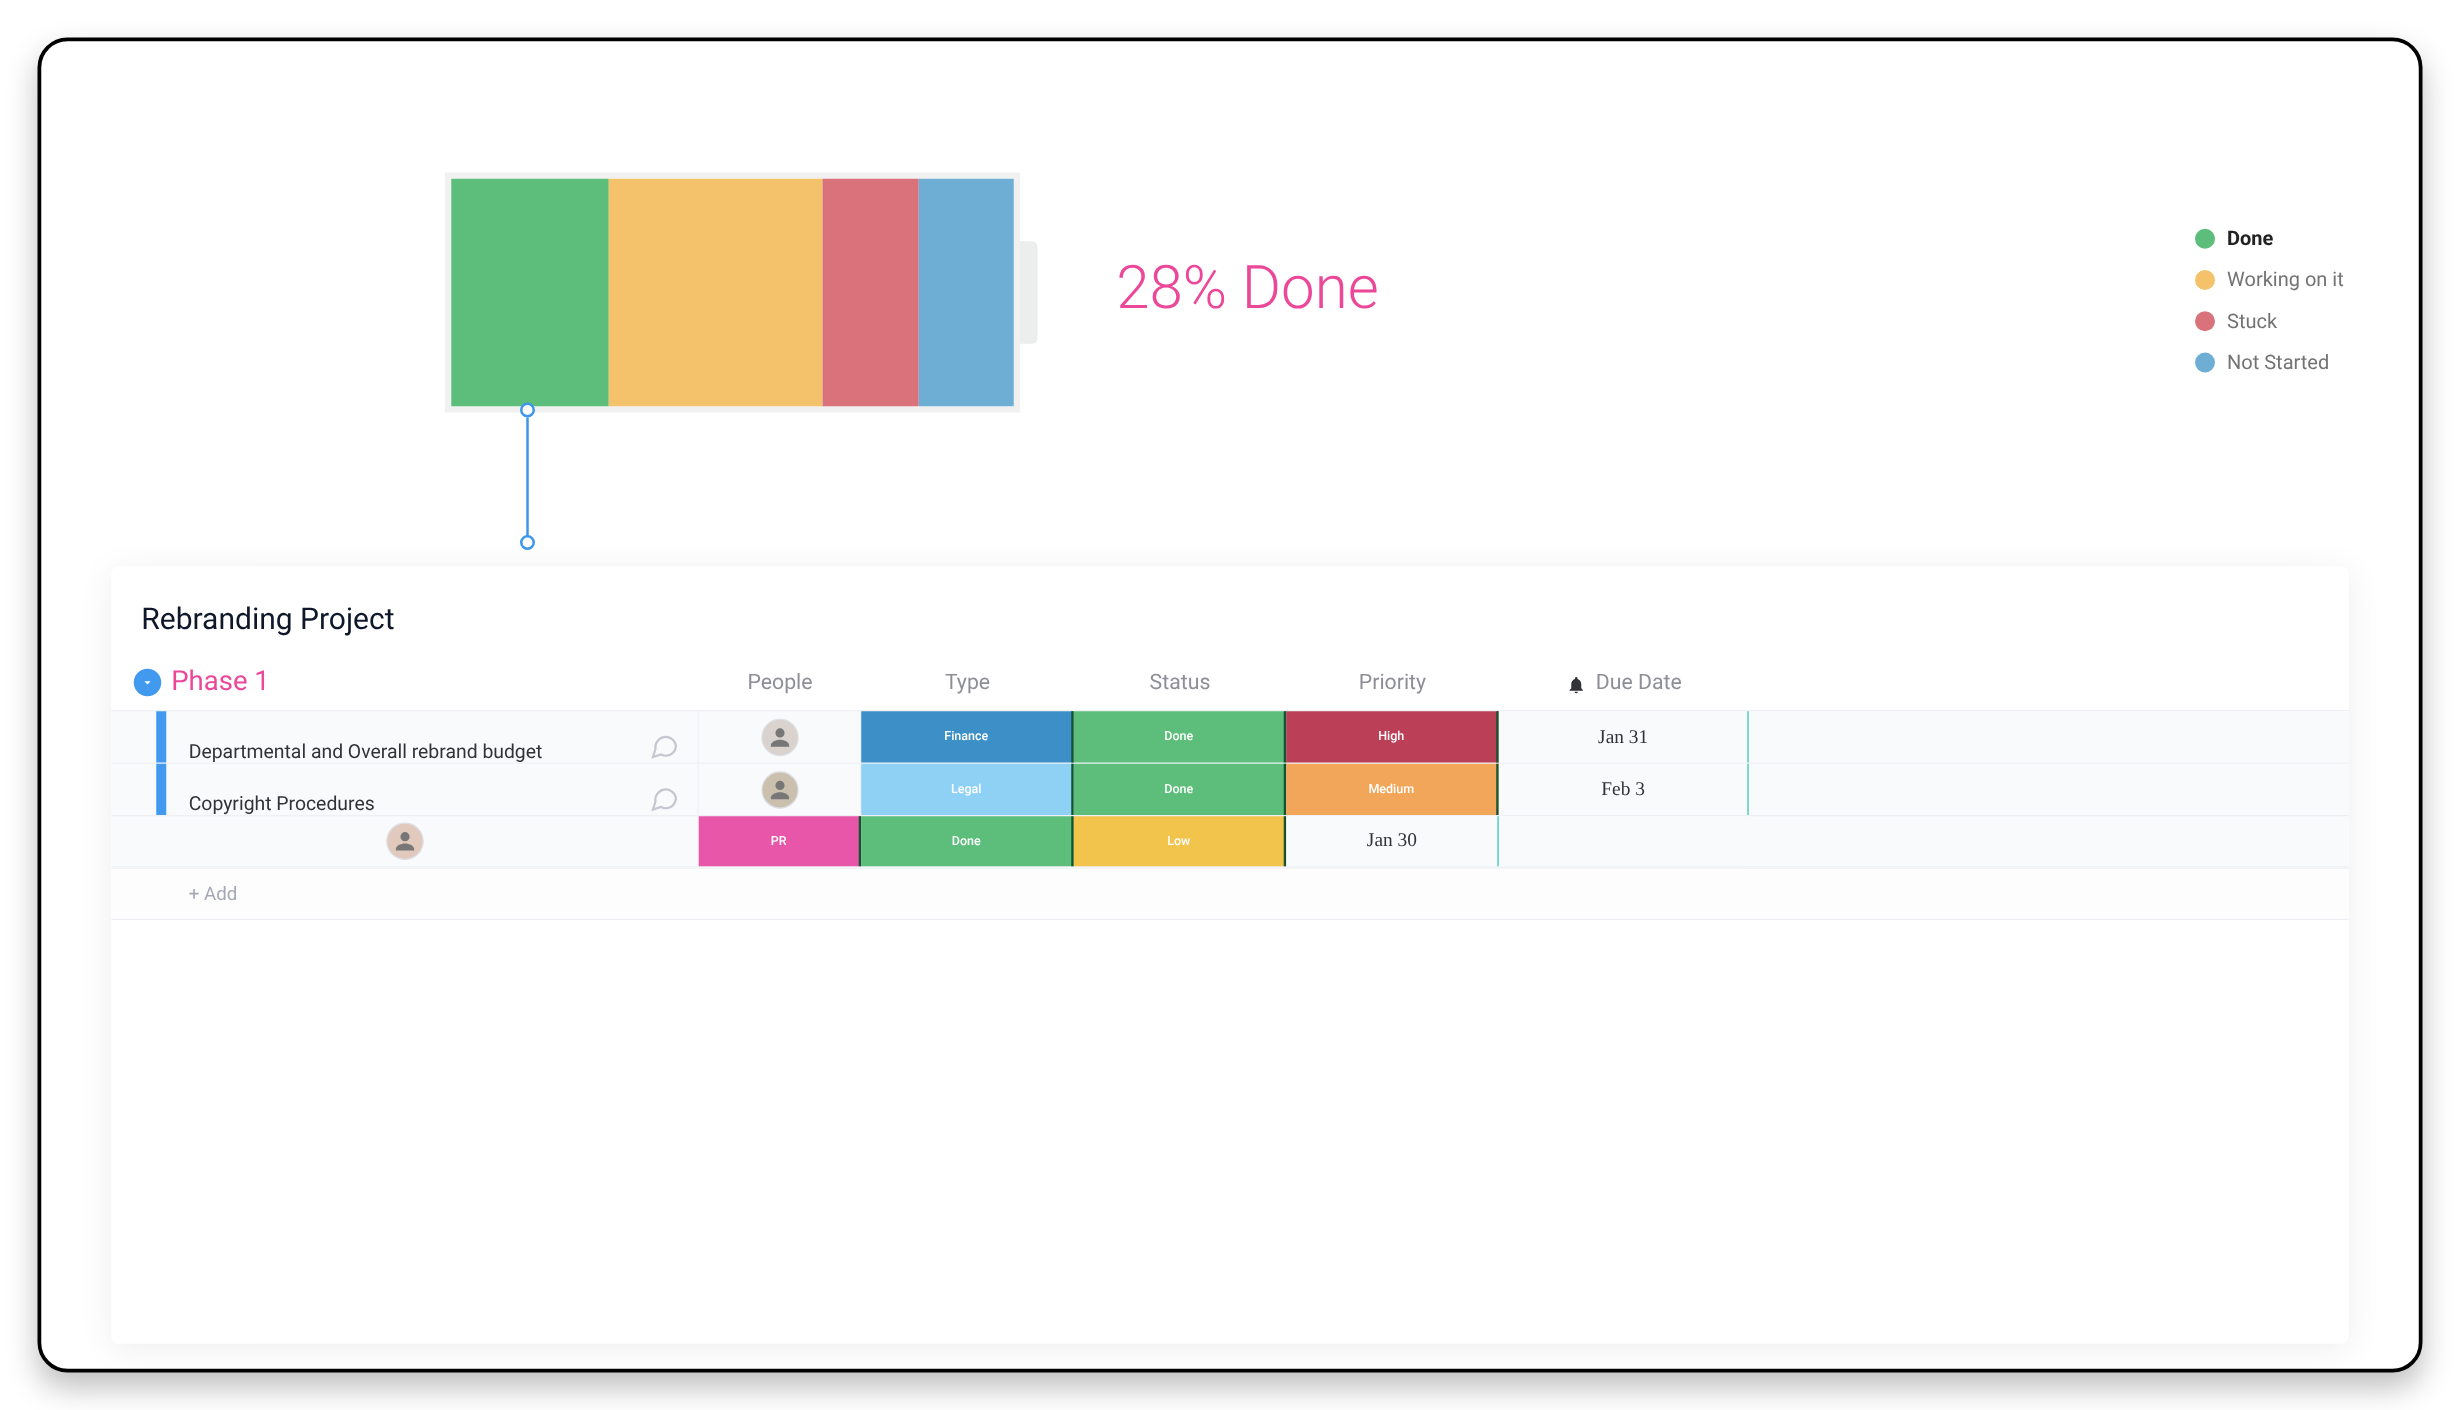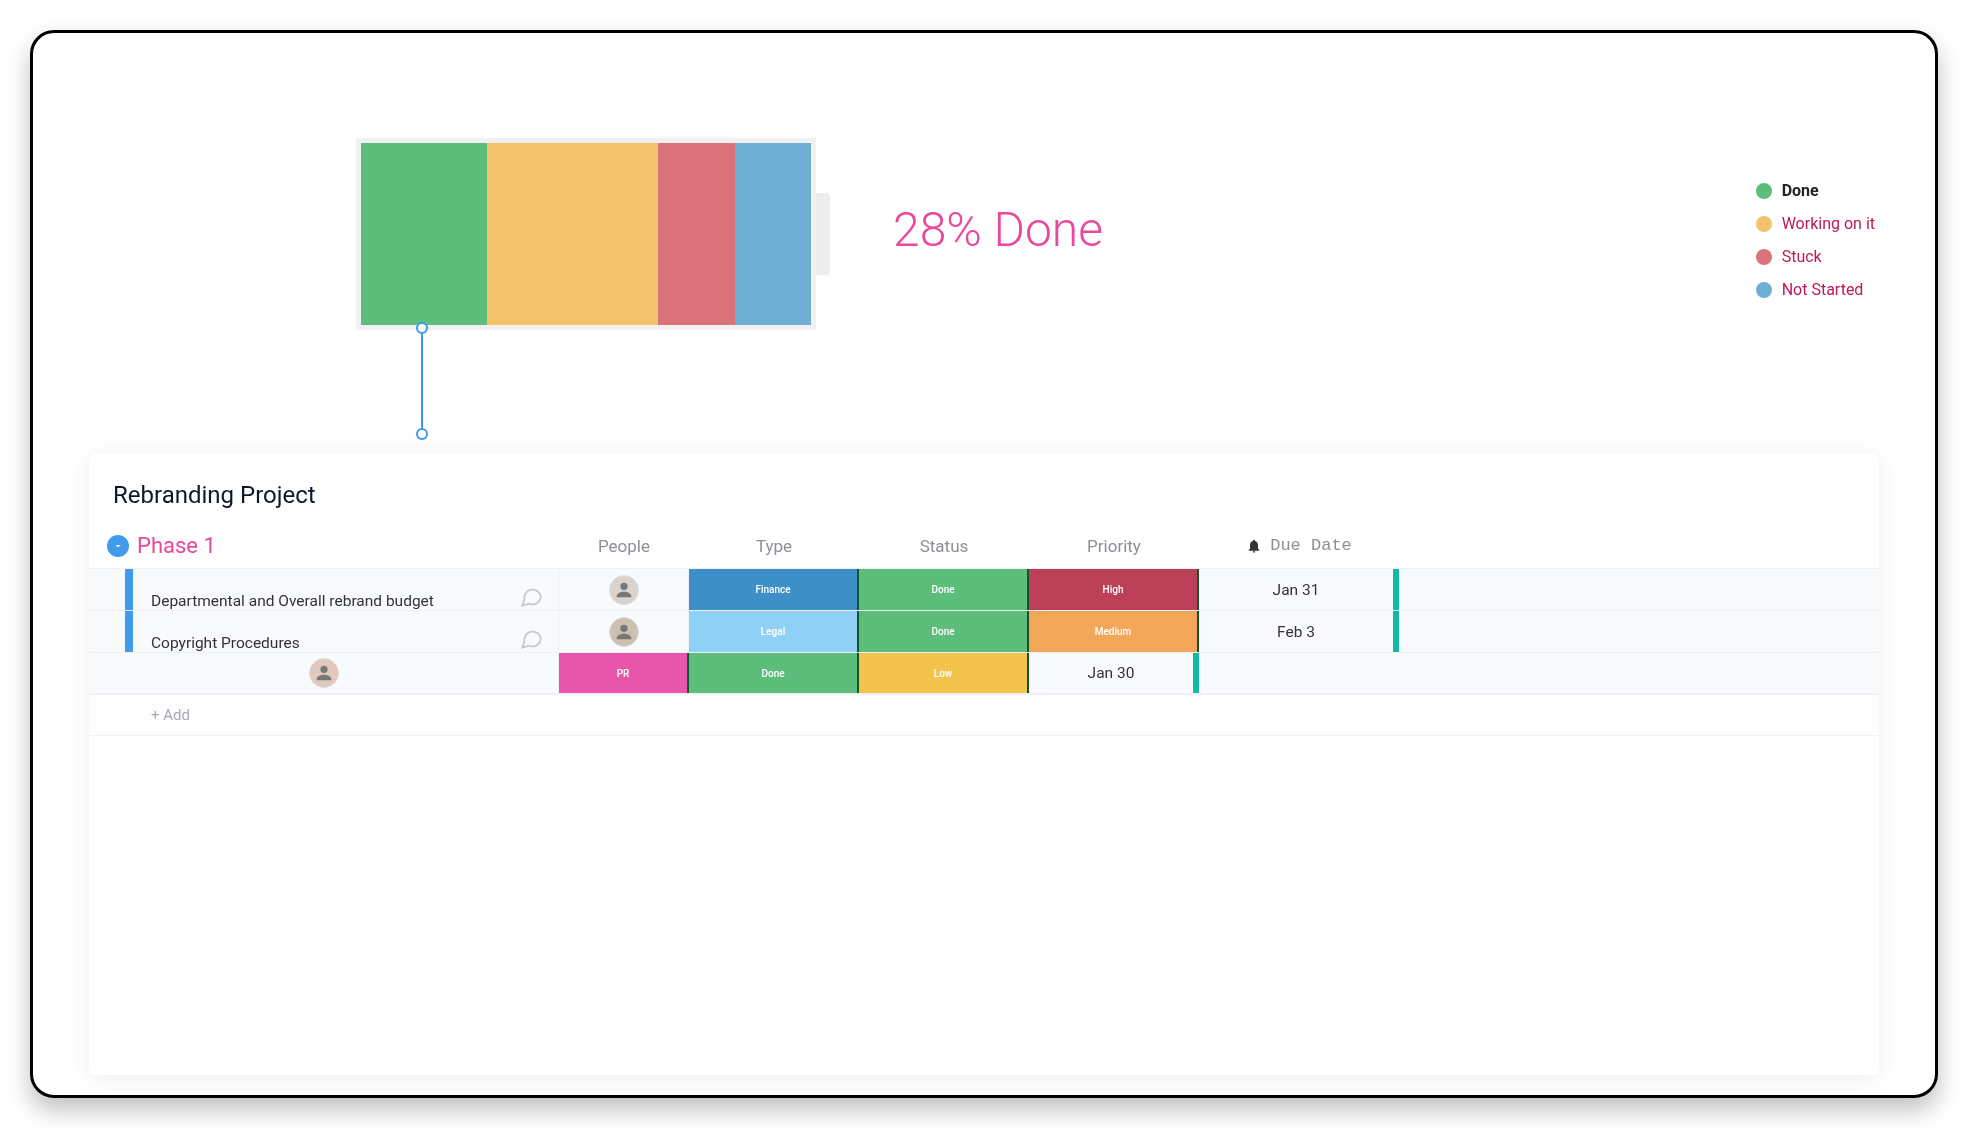--- a/index.html
+++ b/index.html
@@ -62,21 +62,21 @@
     top: 148px;
     display: flex;
     flex-direction: column;
     gap: 14px;
   }
   .legend-row {
     display: flex;
     align-items: center;
     gap: 10px;
     font-size: 16px;
-    color: #be185d;
+    color: #737373;
   }
   .legend-row.bold { font-weight: 700; color: #222; }
   .dot {
     width: 16px; height: 16px; border-radius: 50%;
     flex: 0 0 16px;
   }
 
   
   .conn-dot-top {
     position: absolute;
@@ -138,21 +138,21 @@
     font-weight: 400;
   }
   .collapse-circle {
     width: 22px; height: 22px; border-radius: 50%;
     background: #419aee;
     display: flex; align-items: center; justify-content: center;
   }
   .collapse-circle svg { width: 12px; height: 12px; fill: #fff; }
 
   .col-head { text-align: center; }
-  .col-head.due { display:flex; align-items:center; justify-content:center; gap:8px;font-family:Liberation Mono, monospace; }
+  .col-head.due { display:flex; align-items:flex-end; justify-content:center; gap:8px; }
 
   .rows { }
   .row {
     display: grid;
     grid-template-columns: 470px 130px 170px 170px 170px 200px 1fr;
     align-items: stretch;
     height: 42px;
     border-top: 1px solid #eef0f3;
     background: #f9fafc;
   }
@@ -194,22 +194,23 @@
 
   .pill {
     display: flex; align-items: center; justify-content: center;
     color: #fff; font-size: 10px; font-weight: 500;
     border-right: 2px solid #14532d;
     height: 100%;
   }
   .date-cell {
     display: flex; align-items:center; justify-content:center;
     font-size: 15.5px; color: #323338;
-    border-right: 6px solid #14b8a6;
+    border-right: 1px solid #14b8a6;
     background: #f9fafc;
+    font-family: Liberation Serif, serif;
   }
 
   .add-row {
     display: grid;
     grid-template-columns: 470px 1fr;
     height: 42px;
     align-items: center;
     border-top: 1px solid #eef0f3;
     border-bottom: 1px solid #eef0f3;
     background: #fdfdfe;

